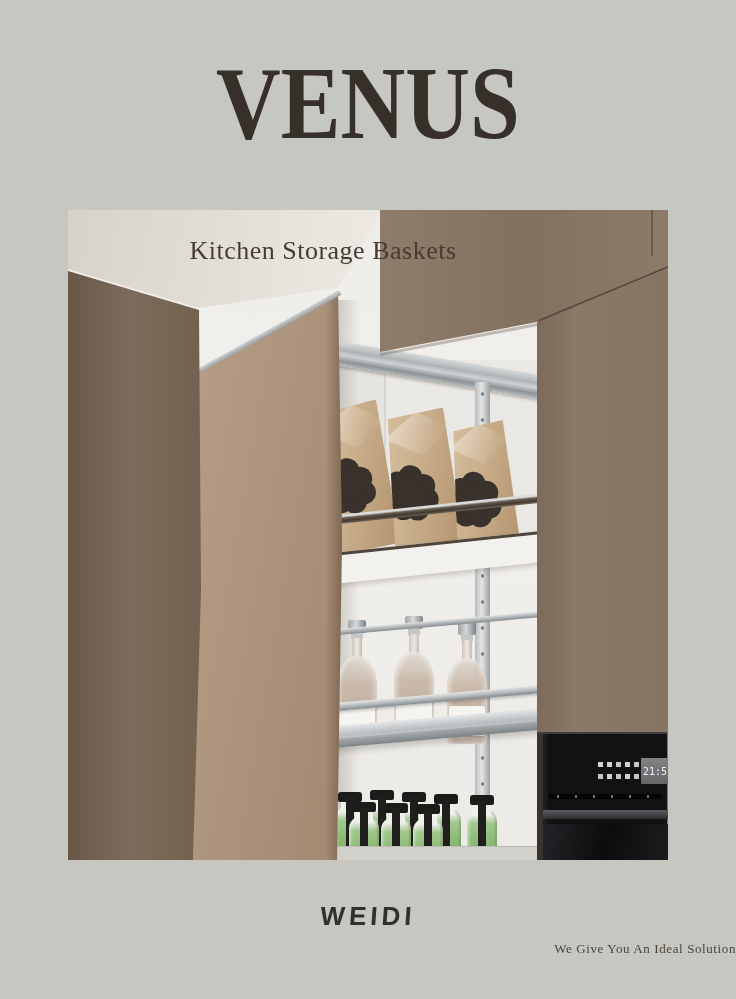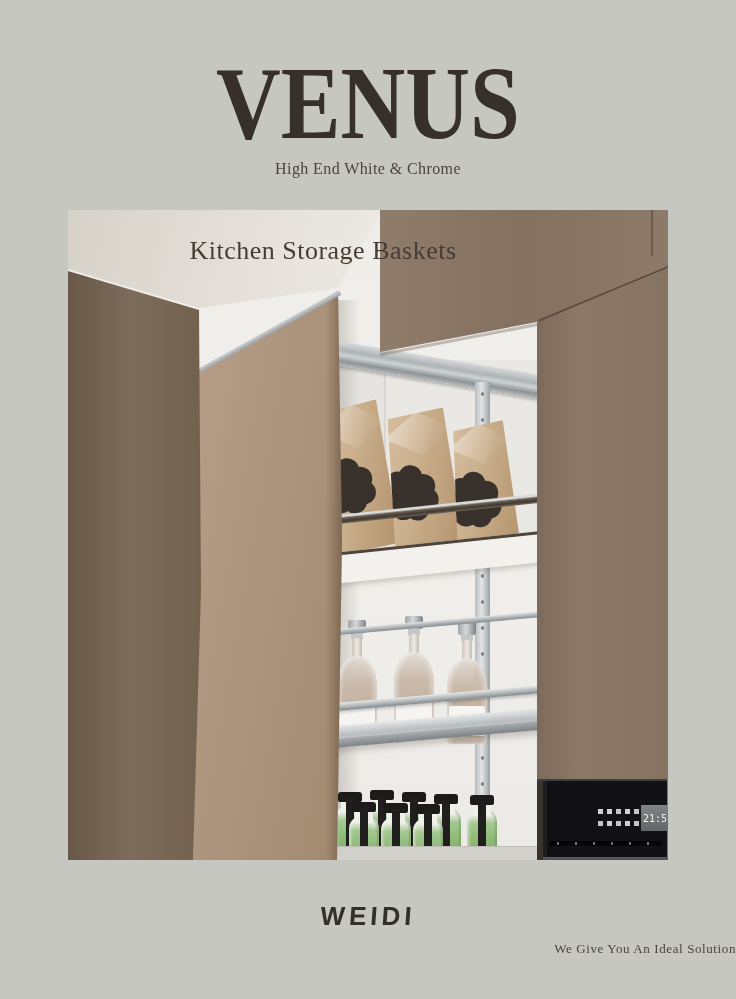--- a/index.html
+++ b/index.html
@@ -104,21 +104,21 @@
               transform:rotate(-10.8deg);transform-origin:left top;}
   .wood-right{left:469px;top:56px;width:131px;height:594px;
               clip-path:polygon(0px 56px,131px 2px,131px 594px,0px 594px);
               background:linear-gradient(90deg,#7c6a5a 0%,#8b7867 30%,#867362 100%);}
   .seam-d{left:470px;top:110px;width:141px;height:2px;background:rgba(58,44,34,.6);
           transform:rotate(-22.6deg);transform-origin:left top;}
 
   .oven{left:469px;top:522px;width:130px;height:128px;
         background:linear-gradient(90deg,#3a332c 0 6px,#1d1e20 6px 10px,#121214 10px),
                    linear-gradient(180deg,#232426 0%,#101012 30%,#161618 100%);
-        border-top:2px solid #3c3e40;margin-top:47px;}
+        border-top:2px solid #3c3e40;}
   .oven-icons{left:61px;top:28px;width:5px;height:5px;background:#cfd1d2;
               box-shadow:9px 0 #cfd1d2,18px 0 #c3c5c6,27px 0 #cfd1d2,36px 0 #c3c5c6,
                          0 12px #c3c5c6,9px 12px #cfd1d2,18px 12px #c3c5c6,27px 12px #cfd1d2,36px 12px #c3c5c6;}
   .oven-display{left:104px;top:24px;width:27px;height:26px;overflow:hidden;border-radius:1px;
                 background:linear-gradient(180deg,#828385,#646567);
                 color:#eef3f6;font-family:"DejaVu Sans Mono",monospace;font-size:10px;
                 display:flex;align-items:center;padding-left:2px;box-sizing:border-box;}
   .oven-strip{left:12px;top:60px;width:112px;height:5px;background:#050506;
               background-image:radial-gradient(circle,#85878a 1px,rgba(0,0,0,0) 1.4px);background-size:18px 5px;}
   .oven-handle{left:6px;top:76px;width:125px;height:9px;background:linear-gradient(180deg,#5a5c5f,#2e2f31);}
@@ -138,21 +138,20 @@
   .caption{left:0;top:26px;width:510px;text-align:center;
            font-family:"Liberation Serif",serif;font-size:26px;letter-spacing:.5px;
            color:var(--caption_ink,#463c33);}
 </style>
 </head>
 <body>
 
 <div class="page">
 
   <h1 class="title">VENUS</h1>
-  <div class="subtitle">High End White &amp; Chrome</div>
 
   <div class="photo">
     <div class="wall"></div>
     <div class="ceiling"></div>
 
     <div class="backpanel"></div>
     <div class="door-shadow"></div>
 
     <div class="rail-main"></div>
     <div class="post"></div>

